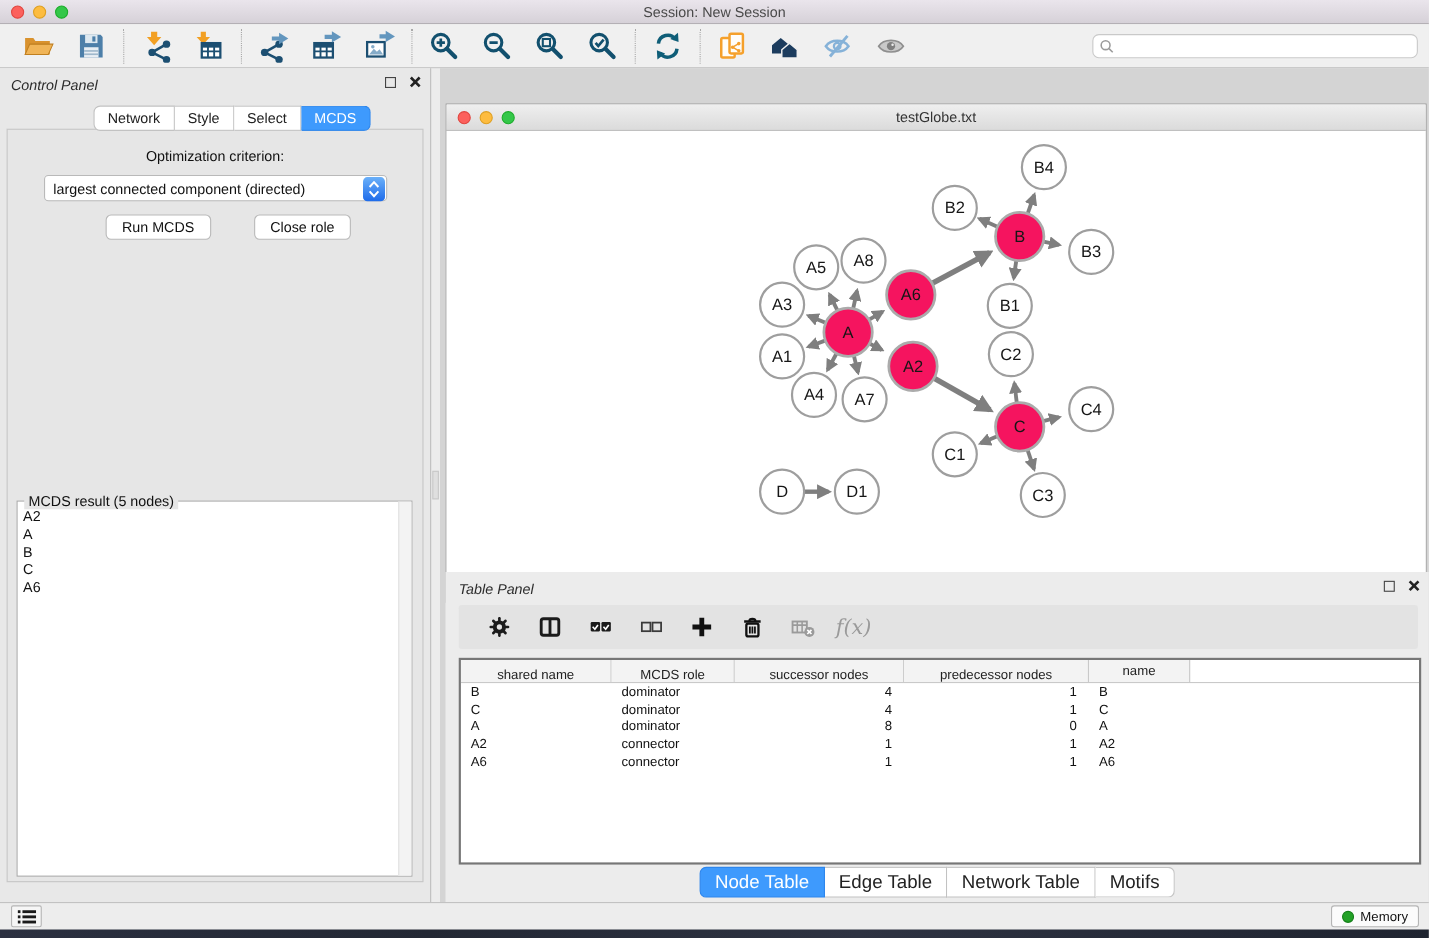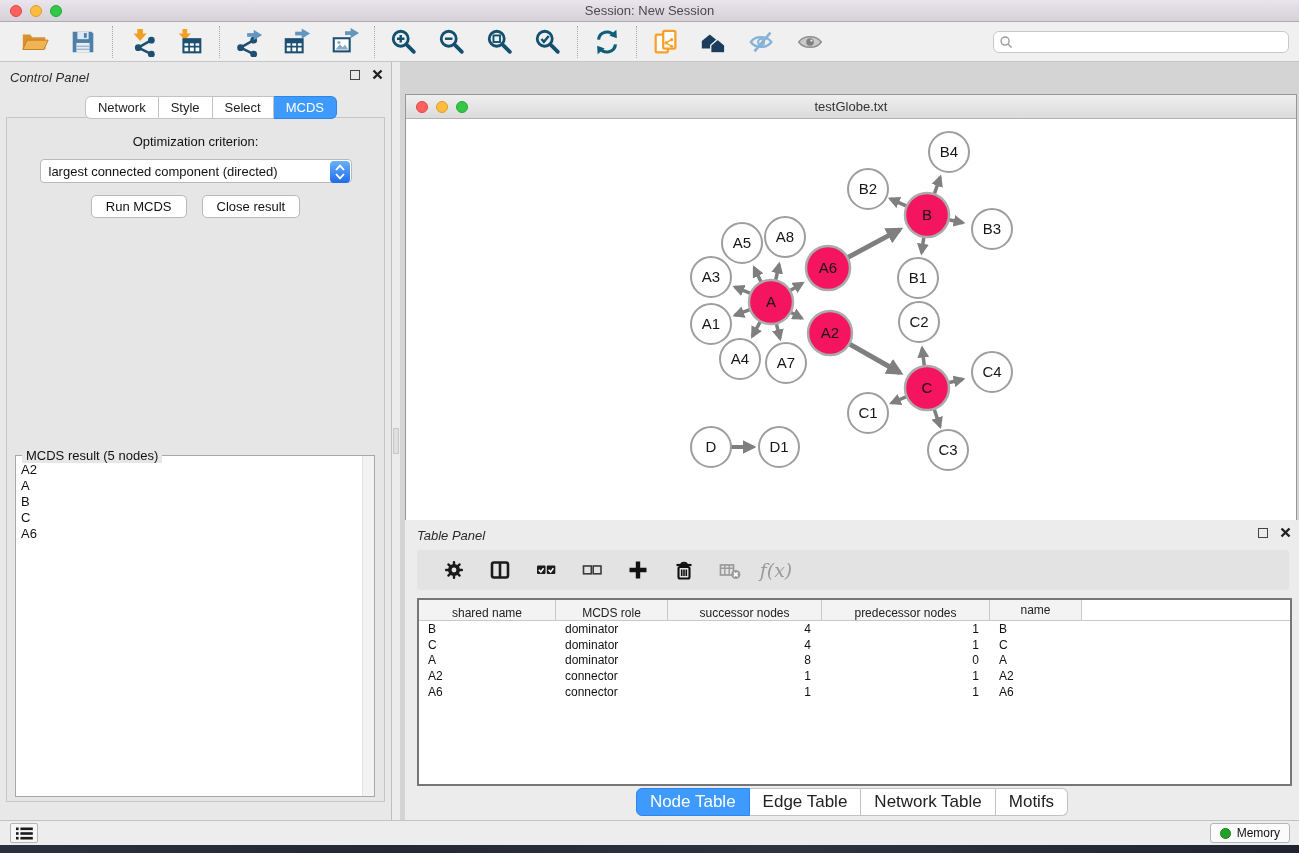--- a/index.html
+++ b/index.html
@@ -47,21 +47,21 @@
   #cp-body { position:absolute; left:6px; right:6px; top:55px; bottom:18px;
     border:1px solid #C6C6C6; background:#E6E6E6; }
   #opt-label { text-align:center; margin-top:16px; font-size:13px; color:#111; }
   #criterion-select { margin:10px auto 0; width:312px; height:24px; background:#fff;
     border:1px solid #B9B9B9; border-radius:4px; display:flex; align-items:center; position:relative; }
   #criterion-select .sel-text { flex:1; font-size:13px; padding-left:8px; color:#111; white-space:nowrap; }
   #criterion-select .stepper { width:20px; height:22px; margin-right:0px; border-radius:4px;
     background:linear-gradient(#6AB0F9,#1E6BEA); position:absolute; right:1px; top:1px; }
   .cp-buttons { display:flex; justify-content:center; gap:15px; margin-top:12px; }
   .mac-btn { background:#fff; border:1px solid #B9B9B9; border-radius:5px; font-size:13px;
-    padding:3px 14px; color:#111; cursor:default; font-family:"Liberation Sans",sans-serif; }
+    padding:3px 14px; color:#111; cursor:default; font-family:"Liberation Sans",sans-serif;margin-left:24px; }
   #mcds-fieldset { position:absolute; left:8px; right:9px; top:337px; bottom:4px;
     border:1px solid #A8A8A8; background:#fff; }
   #mcds-legend { position:absolute; top:-8px; left:6px; background:#E6E6E6; padding:0 4px;
     font-size:13px; color:#111; }
   #mcds-list { position:absolute; left:1px; right:13px; top:6px; bottom:1px; overflow:hidden; }
   .mcds-item { font-size:13px; line-height:16px; padding-left:4px; color:#111; }
   #mcds-scroll { position:absolute; right:0; top:0; bottom:0; width:12px; background:#F3F3F3;
     border-left:1px solid #E2E2E2; }
   #cp-divider-grabber { position:absolute; left:393px; top:428px; width:6px; height:26px;
     background:#DFDFDF; border:1px solid #C8C8C8; }
@@ -301,21 +301,21 @@
       <span class="sel-text">largest connected component (directed)</span>
       <span class="stepper">
         <svg width="20" height="22" viewBox="0 0 20 22">
           <path d="M6 9 L10 4.6 L14 9" fill="none" stroke="#fff" stroke-width="1.8"></path>
           <path d="M6 13 L10 17.4 L14 13" fill="none" stroke="#fff" stroke-width="1.8"></path>
         </svg>
       </span>
     </div>
     <div class="cp-buttons">
       <button class="mac-btn">Run MCDS</button>
-      <button class="mac-btn">Close result</button>
+      <button class="mac-btn">Close role</button>
     </div>
     <div id="mcds-fieldset">
       <span id="mcds-legend">MCDS result (5 nodes)</span>
       <div id="mcds-list">
           <div class="mcds-item">A2</div>
           <div class="mcds-item">A</div>
           <div class="mcds-item">B</div>
           <div class="mcds-item">C</div>
           <div class="mcds-item">A6</div>
         </div>

